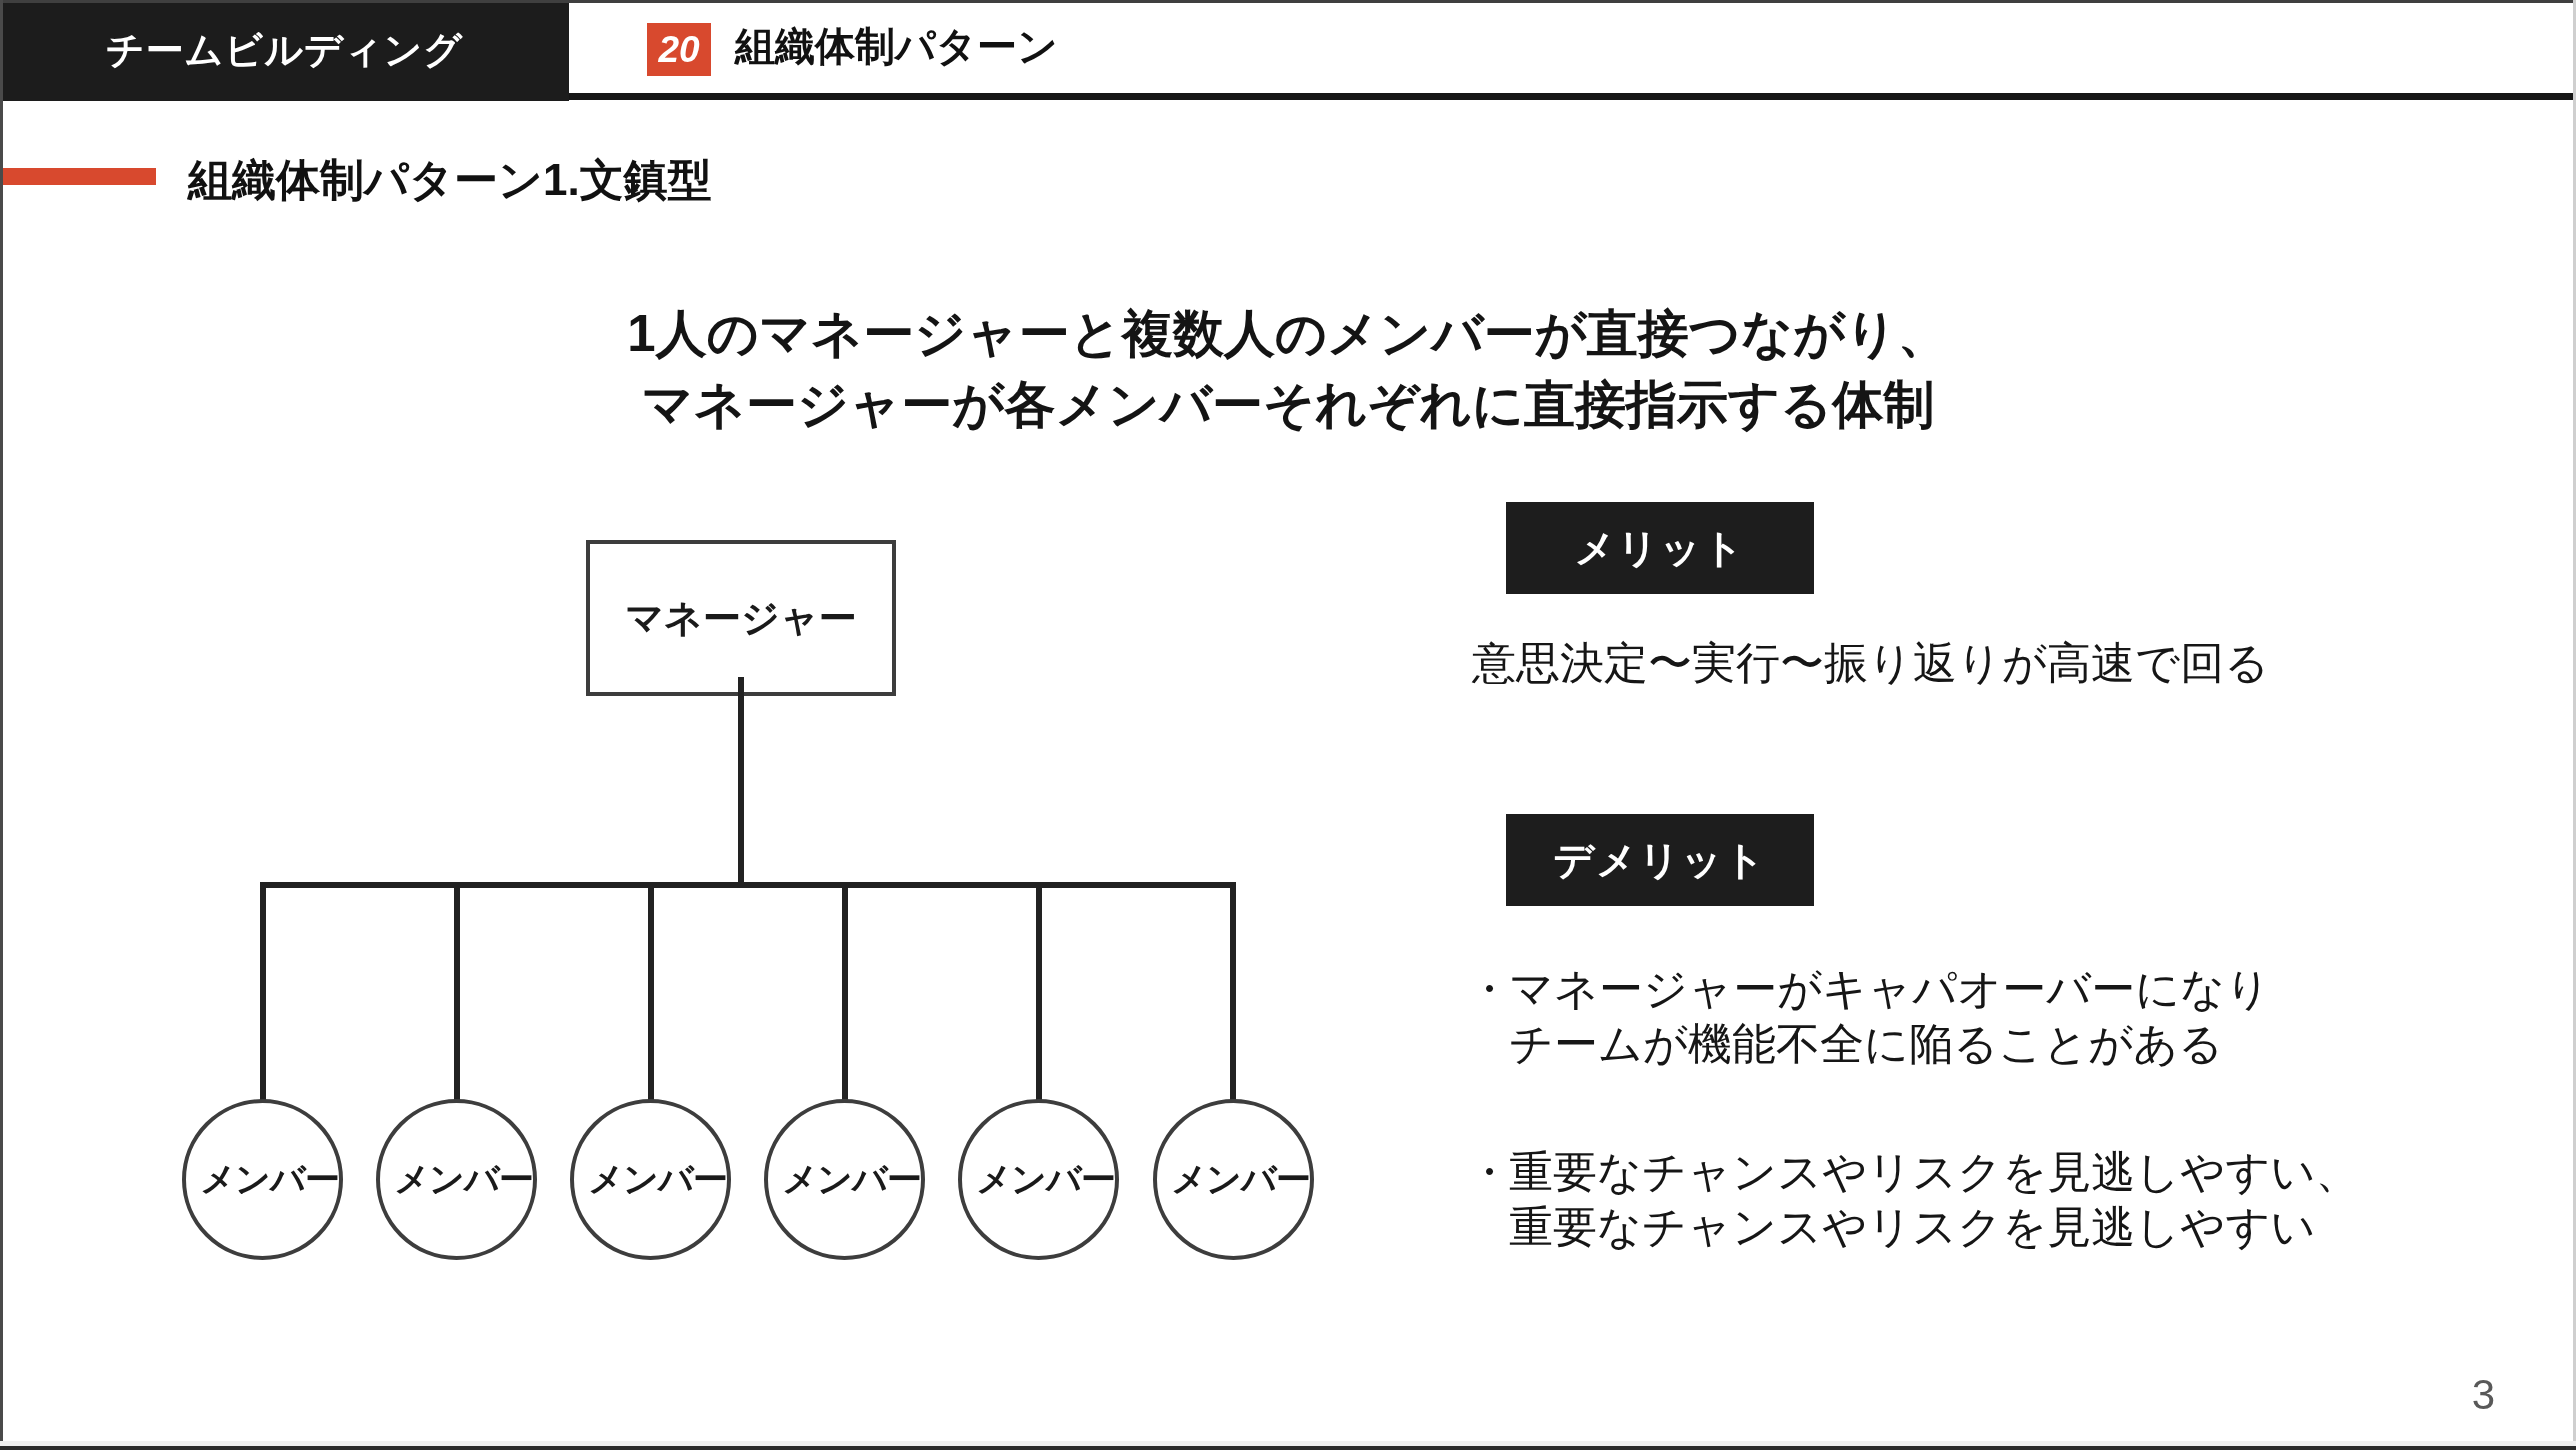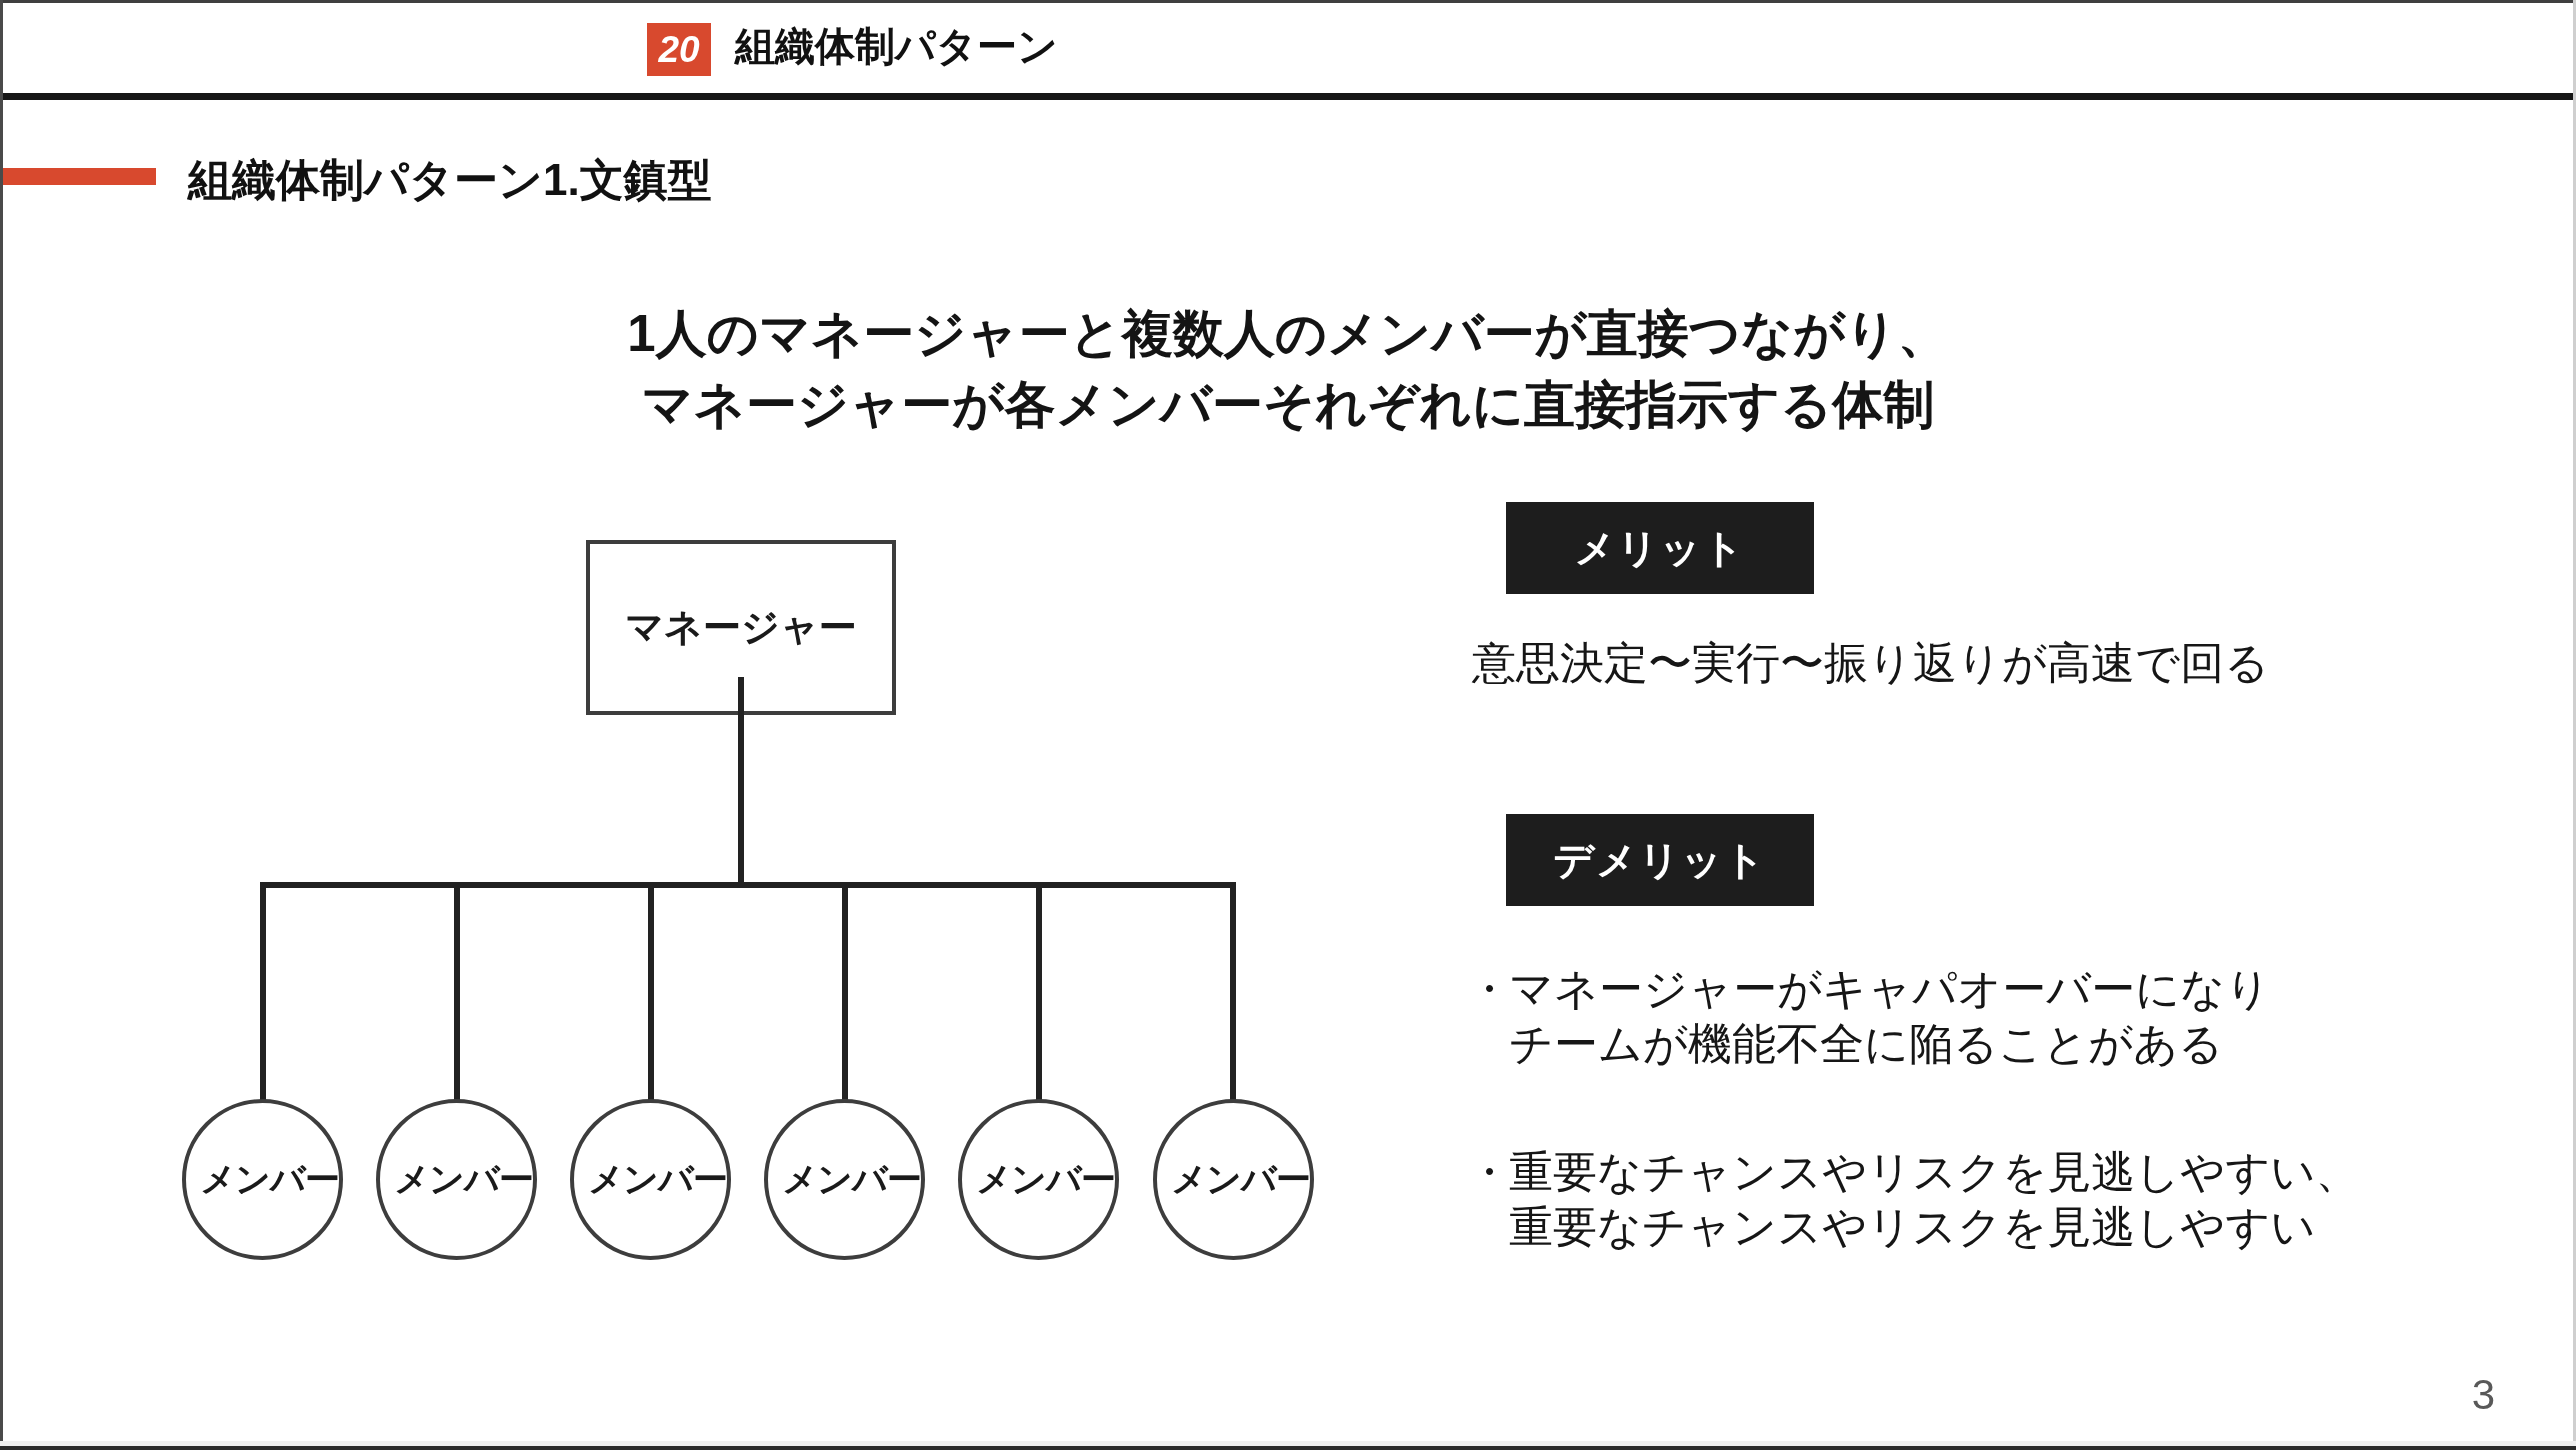--- a/index.html
+++ b/index.html
@@ -47,21 +47,21 @@
   }
 
   
   .main-title {
     position: absolute; left: 0; top: 298px; width: 100%;
     text-align: center; font-size: 51px; font-weight: bold; line-height: 71px; color: #141414;
   }
 
   
   .manager-box {
-    position: absolute; left: 586px; top: 540px; width: 310px; height: 175px;
+    position: absolute; left: 586px; top: 540px; width: 310px; height: 156px;
     box-sizing: border-box; border: 4.6px solid #3d3d3d; background: #ffffff;
     display: flex; align-items: center; justify-content: center;
     font-size: 38px; font-weight: bold; color: #1a1a1a;
   }
   .line { position: absolute; background: #222222; }
   .stem { left: 738px; top: 677px; width: 5.5px; height: 209px; }
   .bus  { left: 260px; top: 882px; width: 976px; height: 6.4px; }
   .drop { top: 885px; width: 5.5px; height: 218px; }
   .drop-0 { left: 260px; }  .drop-1 { left: 454px; }  .drop-2 { left: 648px; }
   .drop-3 { left: 842px; }  .drop-4 { left: 1036px; } .drop-5 { left: 1230px; }
@@ -102,20 +102,23 @@
     font-size: 42px; color: #595959;
   }
 </style>
 </head>
 <body>
 
 <div class="slide">
 
   <div class="header">
     <div class="header-rule"></div>
+    <div class="brand-block">
+      <span class="brand-label">チームビルディング</span>
+    </div>
     <div class="lesson-badge">
       <span class="lesson-number">20</span>
     </div>
     <div class="lesson-title">組織体制パターン</div>
   </div>
 
   <div class="section-accent"></div>
   <div class="section-heading">組織体制パターン1.文鎮型</div>
 
   <div class="main-title">

